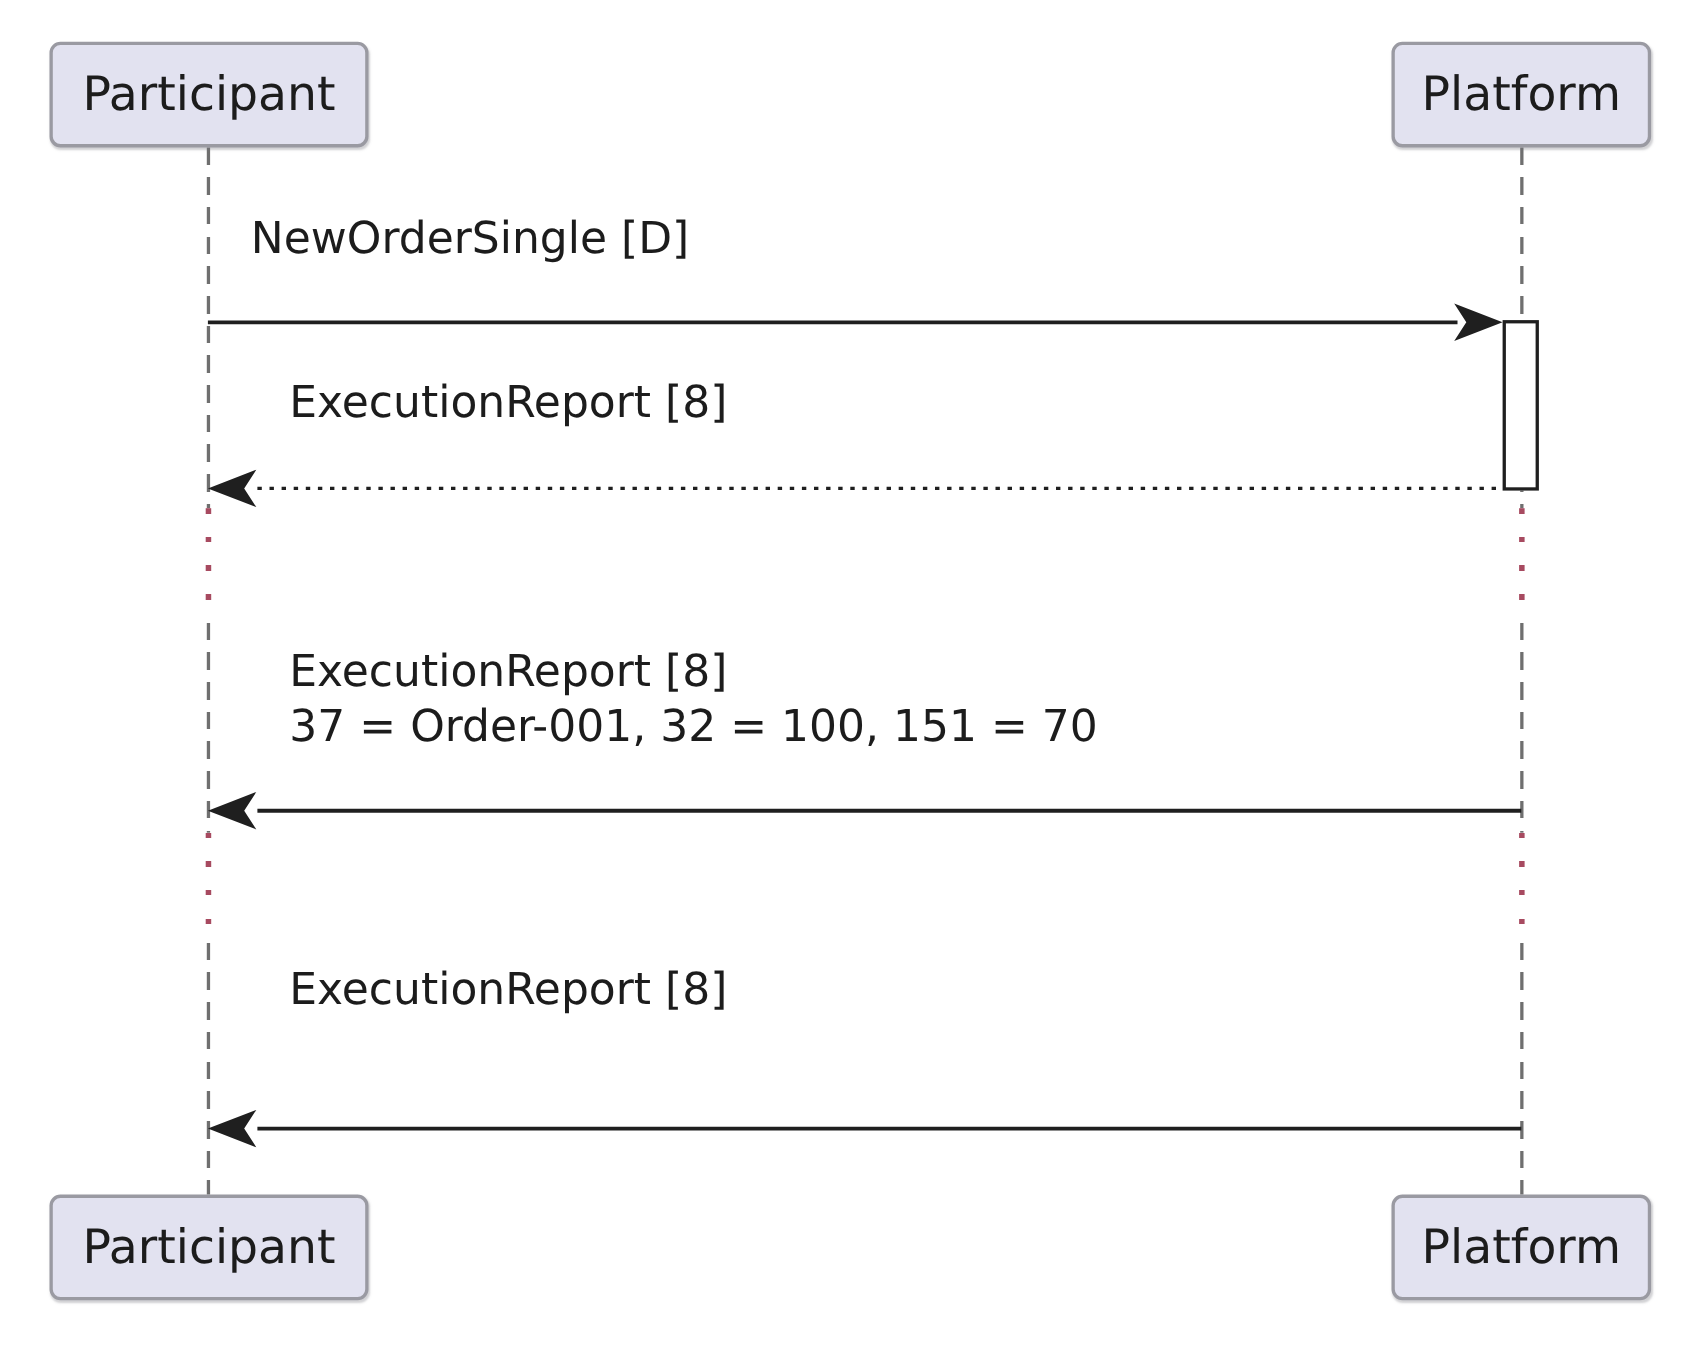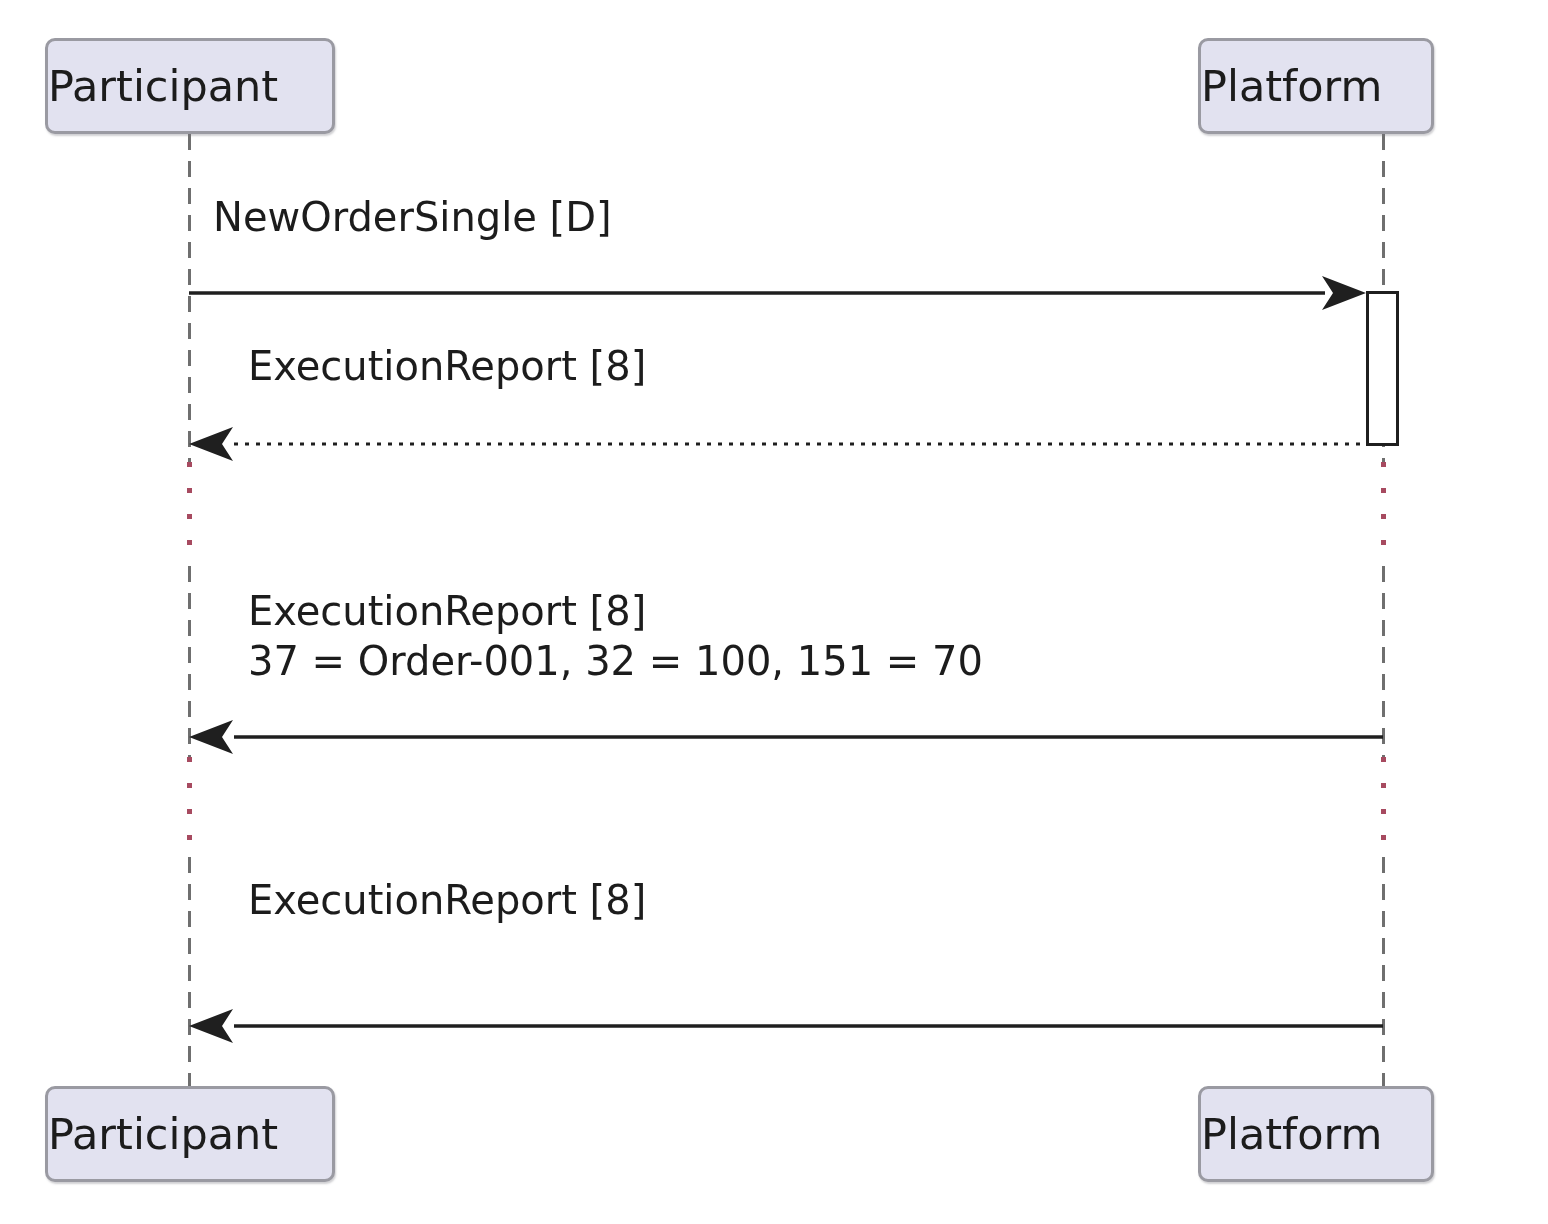--- a/index.html
+++ b/index.html
@@ -19,27 +19,27 @@
 
   
   .actor-box {
     position: absolute;
     box-sizing: border-box;
     background: var(--actor-fill, #e2e2f0);
     border: 3px solid var(--actor-border, #9a9aa2);
     border-radius: 10px;
     display: flex;
     align-items: center;
-    justify-content: flex-start;
+    justify-content: center;
     font-size: 43px;
     color: var(--text, #1c1c1c);
     box-shadow: 1px 2px 2px rgba(120,120,130,0.35);
   }
   .actor-participant { left: 45px; width: 290px; }
-  .actor-platform   { left: 1198px; width: 236px; }
+  .actor-platform   { left: 1265px; width: 236px; }
   .actor-top    { top: 38px;  height: 96px; }
   .actor-bottom { top: 1086px; height: 96px; }
 
   
   .lifeline-seg {
     position: absolute;
     width: 3px;
     background: repeating-linear-gradient(
       to bottom,
       var(--lifeline, #6f6f6f) 0 16px,
@@ -88,20 +88,21 @@
   }
 
   
   .msg-label {
     position: absolute;
     z-index: 5;
     font-size: 40px;
     line-height: 50px;
     white-space: nowrap;
     color: var(--text, #1c1c1c);
+    margin-left: 15px;
   }
 </style>
 </head>
 <body>
 
 <div class="diagram" style="--background: #ffffff; --actor-fill: #e2e2f0; --actor-border: #9a9aa2; --text: #1c1c1c; --lifeline: #6f6f6f; --delay-dot: #a74a60; --arrow: #1f1f1f;">
 
   <div class="lifeline-seg" style="left:188px; top:134px; height:328px"></div>
   <div class="delay-seg" style="left:187px; top:462px; height:102px"></div>
   <div class="lifeline-seg" style="left:188px; top:566px; height:191px"></div>

